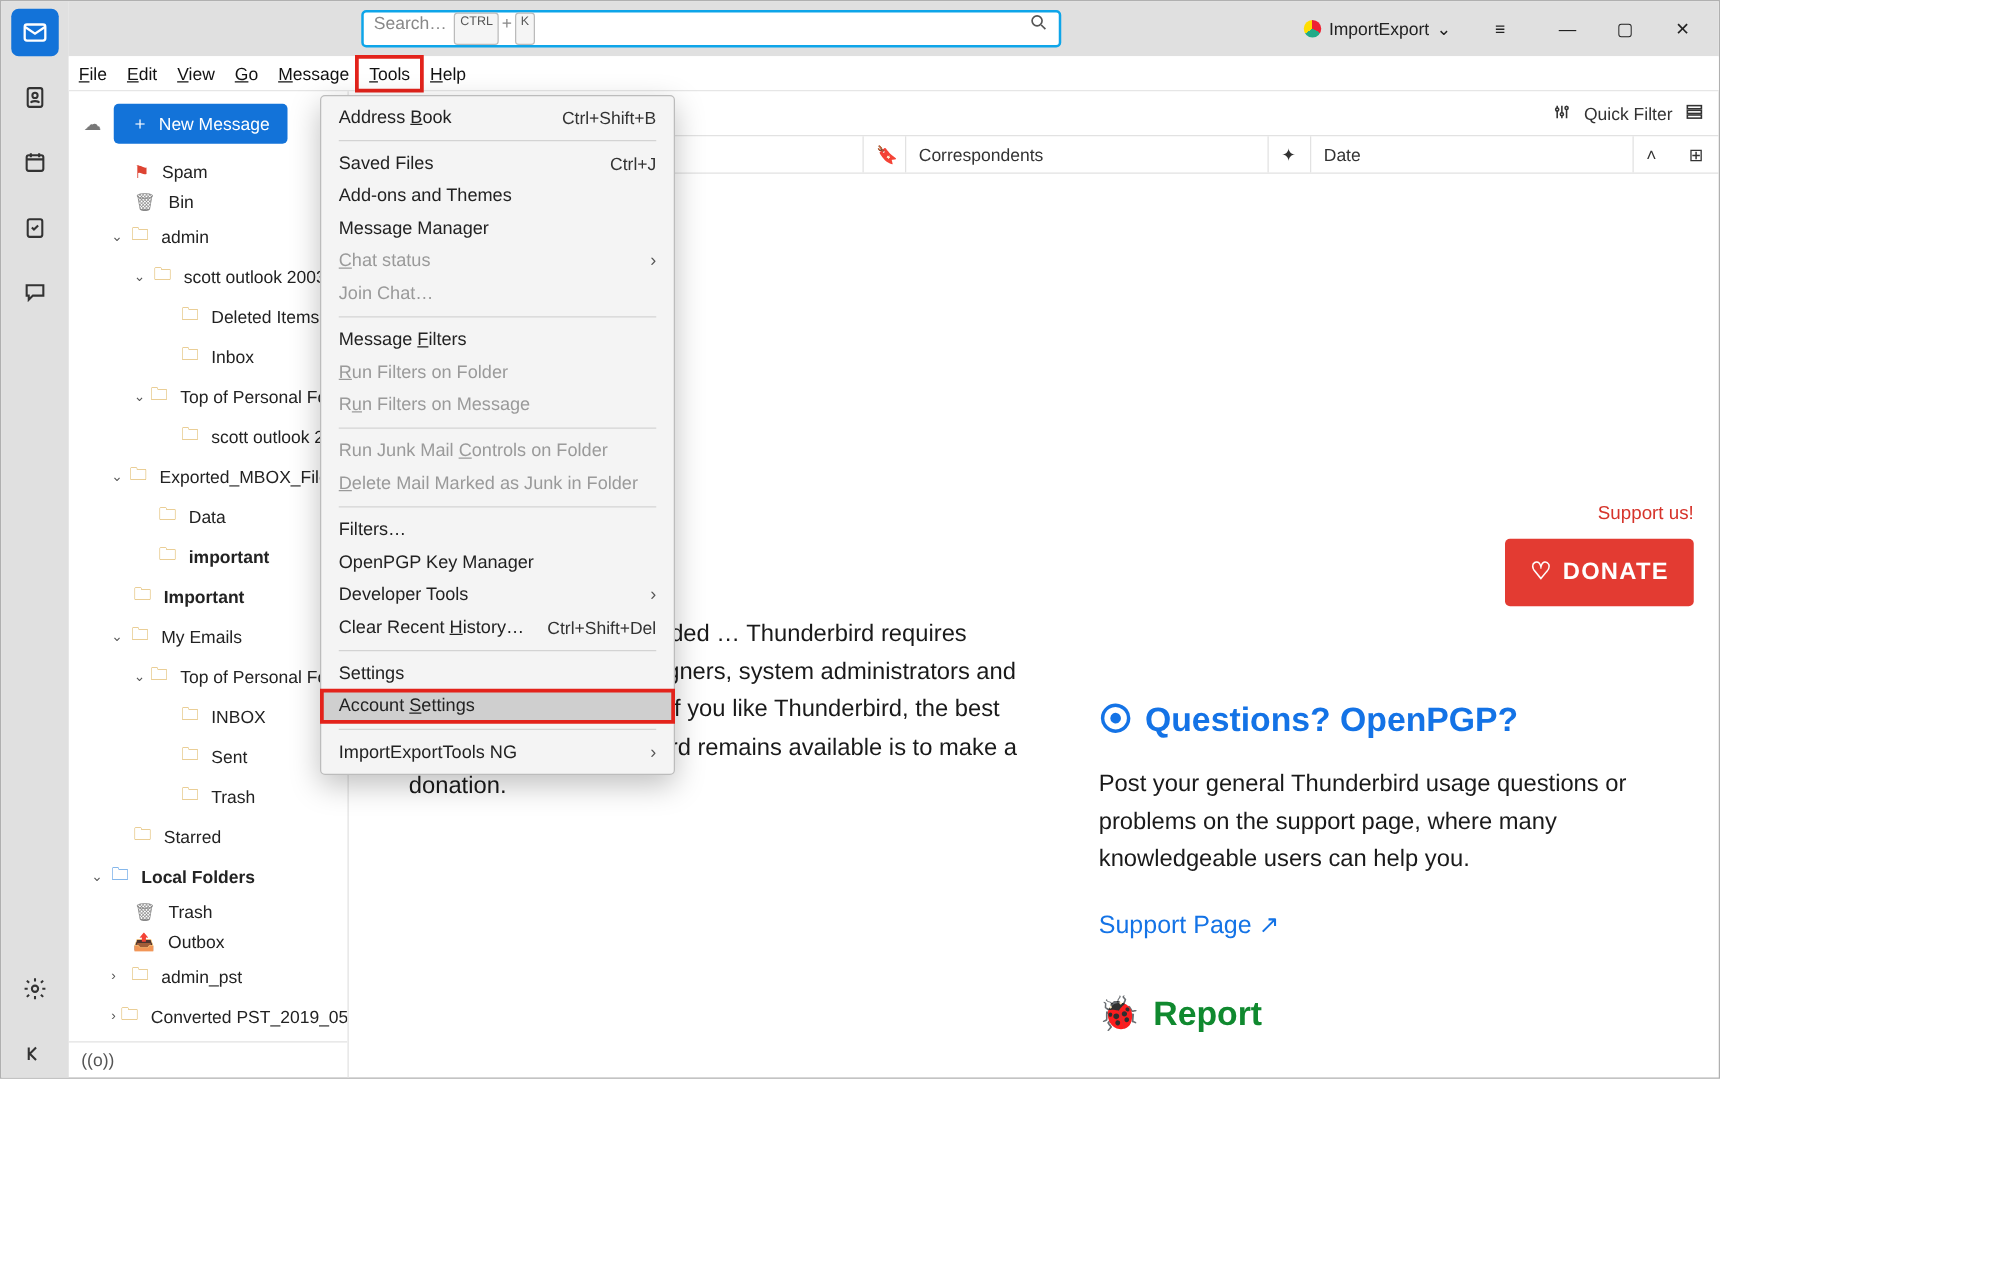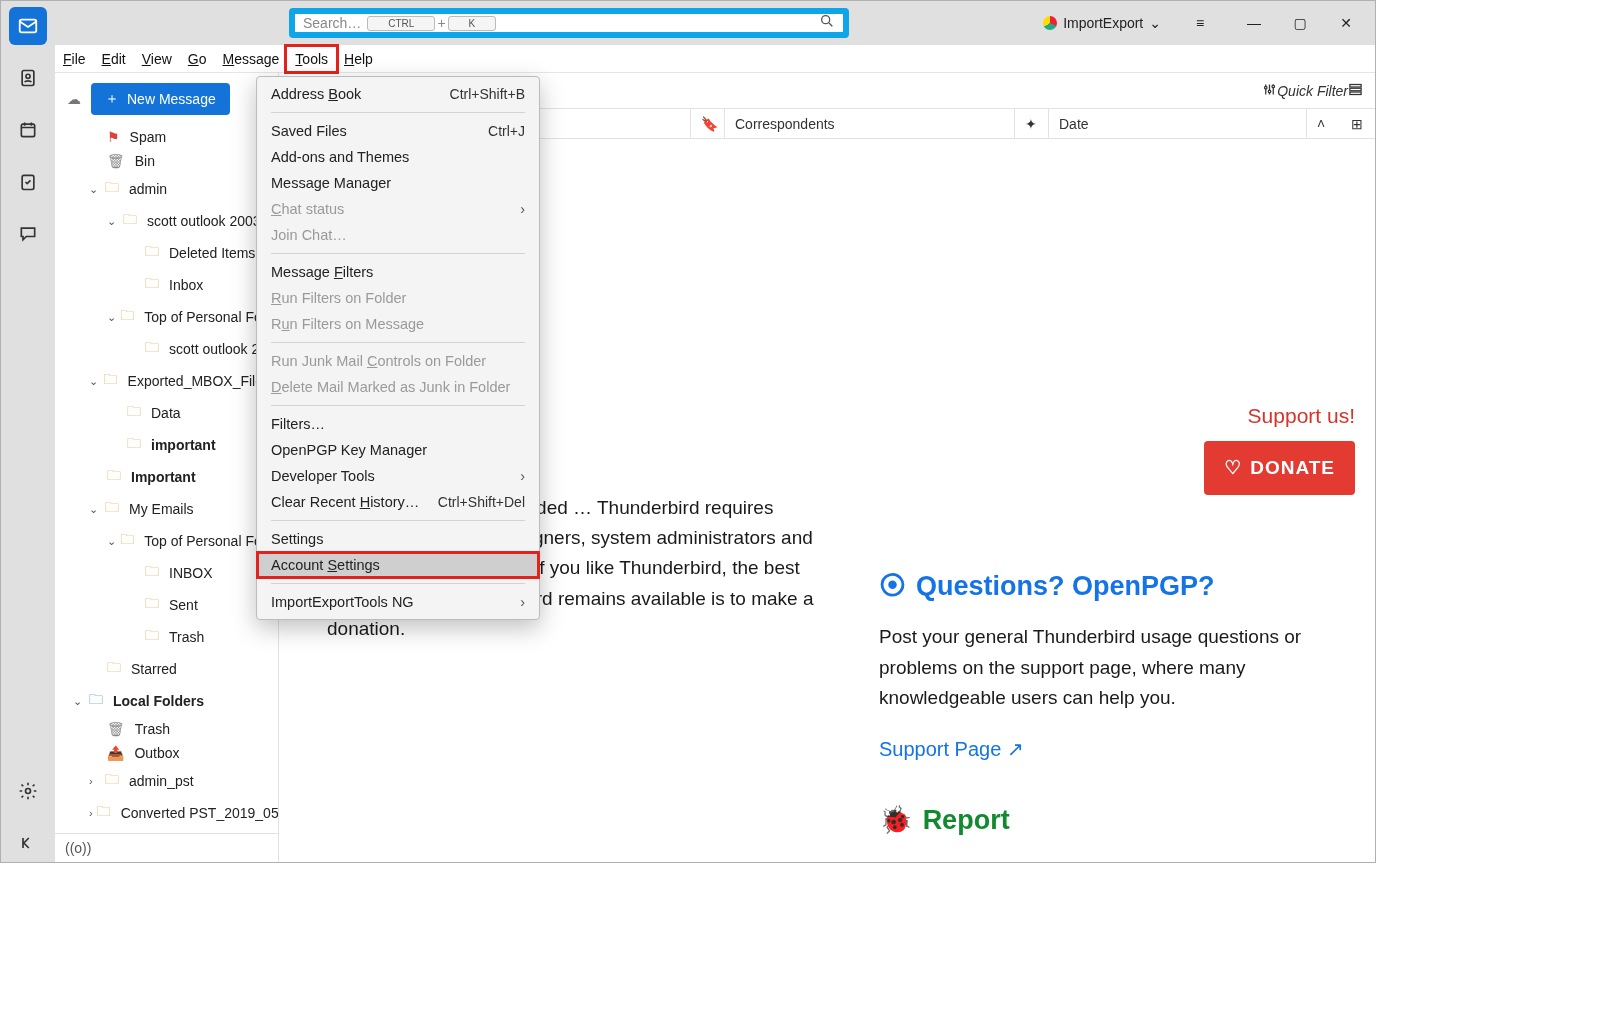--- a/index.html
+++ b/index.html
@@ -4,22 +4,22 @@
 <style>
   * { box-sizing: border-box; font-family: -apple-system, BlinkMacSystemFont, "Segoe UI", Arial, sans-serif; }
   body { margin:0; padding:0; background:#fff; width:1606px; height:1013px; overflow:hidden; position:relative; }
   .app-frame { position:absolute; left:0; top:0; width:1376px; height:863px; border:1px solid #b0b0b0; background:#fff; display:flex; }
   .vert-nav { width:54px; background:#e0e0e0; display:flex; flex-direction:column; align-items:center; padding-top:6px; gap:14px; }
   .vert-icon { width:38px; height:38px; border-radius:6px; display:flex; align-items:center; justify-content:center; color:#333; font-size:18px; }
   .vert-icon.active { background:#1373d9; color:#fff; }
   .vert-spacer { flex:1; }
   .main-col { flex:1; display:flex; flex-direction:column; min-width:0; }
   .title-bar { height:44px; background:#e0e0e0; display:flex; align-items:center; padding:0 6px 0 4px; gap:8px; }
-  .search-box { width:560px; height:30px; margin-left:230px; background:#fff; border:6px solid #0ea5e9; border-radius:4px; display:flex; align-items:center; padding:0 8px; font-size:14px; color:#888; position:relative; }
-  .search-box .kbd { font-size:10px; border:1px solid #bbb; border-radius:3px; padding:1px 20px; margin:0 2px; color:#555; background:#f5f5f5; }
+  .search-box { width:560px; height:30px; margin-left:230px; background:#fff; border:2px solid #0ea5e9; border-radius:4px; display:flex; padding:0 8px; font-size:14px; color:#888; position:relative; }
+  .search-box .kbd { font-size:10px; border:1px solid #bbb; border-radius:3px; padding:1px 4px; margin:0 2px; color:#555; background:#f5f5f5; }
   .search-box .mag { position:absolute; right:8px; color:#555; font-size:16px; }
   .tb-spacer { flex:1; }
   .ie-btn { display:flex; align-items:center; gap:6px; font-size:14px; color:#222; padding:4px 8px; }
   .ie-btn .dot { width:14px; height:14px; border-radius:50%; background:conic-gradient(#e23 0 33%, #2a8 33% 66%, #fd0 66% 100%); }
   .win-btns { display:flex; gap:0; }
   .win-btn { width:46px; height:44px; display:flex; align-items:center; justify-content:center; font-size:14px; color:#222; }
 
   .menu-bar { height:28px; background:#fff; display:flex; align-items:center; padding:0 0; font-size:14px; color:#111; border-bottom:1px solid #e6e6e6; }
   .menu-item { padding:4px 8px; }
   .menu-item u { text-decoration:underline; }
@@ -34,28 +34,28 @@
   .pad0{padding-left:18px;} .pad1{padding-left:34px;} .pad2{padding-left:52px;} .pad3{padding-left:72px;} .pad4{padding-left:90px;}
   .twisty { width:12px; display:inline-block; color:#555; font-size:11px; }
   .f-icon { color:#d7a43a; font-size:14px; margin-right:6px; }
   .f-icon.blue { color:#1373d9; }
   .f-icon.grey { color:#888; }
   .f-icon.red { color:#d43; }
   .bold { font-weight:600; }
   .sb-foot { border-top:1px solid #e2e2e2; padding:6px 10px; color:#555; font-size:14px; }
 
   .right-pane { flex:1; display:flex; flex-direction:column; min-width:0; }
-  .toolbar2 { height:36px; border-bottom:1px solid #e2e2e2; display:flex; justify-content:flex-end; align-items:center; gap:0; padding:0 12px; font-size:14px; color:#333;font-style:italic; }
+  .toolbar2 { height:36px; border-bottom:1px solid #e2e2e2; display:flex; justify-content:flex-end; align-items:center; gap:10px; padding:0 12px; font-size:14px; color:#333; }
   .col-headers { height:30px; border-bottom:1px solid #e2e2e2; display:flex; align-items:center; font-size:14px; color:#333; }
   .col-h { border-right:1px solid #e2e2e2; padding:0 10px; display:flex; align-items:center; gap:6px; height:100%; }
   .welcome { flex:1; padding:260px 0 0 0; display:flex; gap:60px; }
   .welcome-left { width:540px; padding-left:48px; font-size:19px; line-height:1.6; color:#1a1a1a; }
   .welcome-right { flex:1; padding-right:20px; font-size:19px; line-height:1.6; color:#1a1a1a; }
   .hdr-big { font-size:46px; font-weight:600; color:#1e1e3a; margin-bottom:20px; }
-  .support-us { color:#d6332a; font-size:21px; text-align:right; margin-bottom:8px; }
+  .support-us { color:#d6332a; font-size:15px; text-align:right; margin-bottom:8px; }
   .donate-btn { background:#e33b32; color:#fff; font-weight:700; letter-spacing:1px; padding:12px 20px; border-radius:4px; font-size:19px; display:inline-flex; align-items:center; gap:8px; float:right; }
   .q-head { color:#1473e6; font-weight:700; font-size:27px; display:flex; align-items:center; gap:10px; margin-top:70px; margin-bottom:14px; }
   .link-blue { color:#1473e6; font-weight:400; font-size:20px; }
   .report-head { color:#10892f; font-weight:700; font-size:27px; display:flex; align-items:center; gap:10px; margin-top:34px; }
   .donate-link { color:#d6332a; font-weight:600; font-size:20px; margin-top:20px; }
 
   
   .dropdown { position:absolute; left:256px; top:76px; width:284px; background:#f4f4f4; border:1px solid #bcbcbc; border-radius:4px; box-shadow:0 8px 24px rgba(0,0,0,.25); font-size:14.5px; color:#222; padding:4px 0; }
   .dropdown .sep { height:1px; background:#d3d3d3; margin:5px 14px; }
   .dd-item { display:flex; align-items:center; padding:5px 14px; position:relative; }

